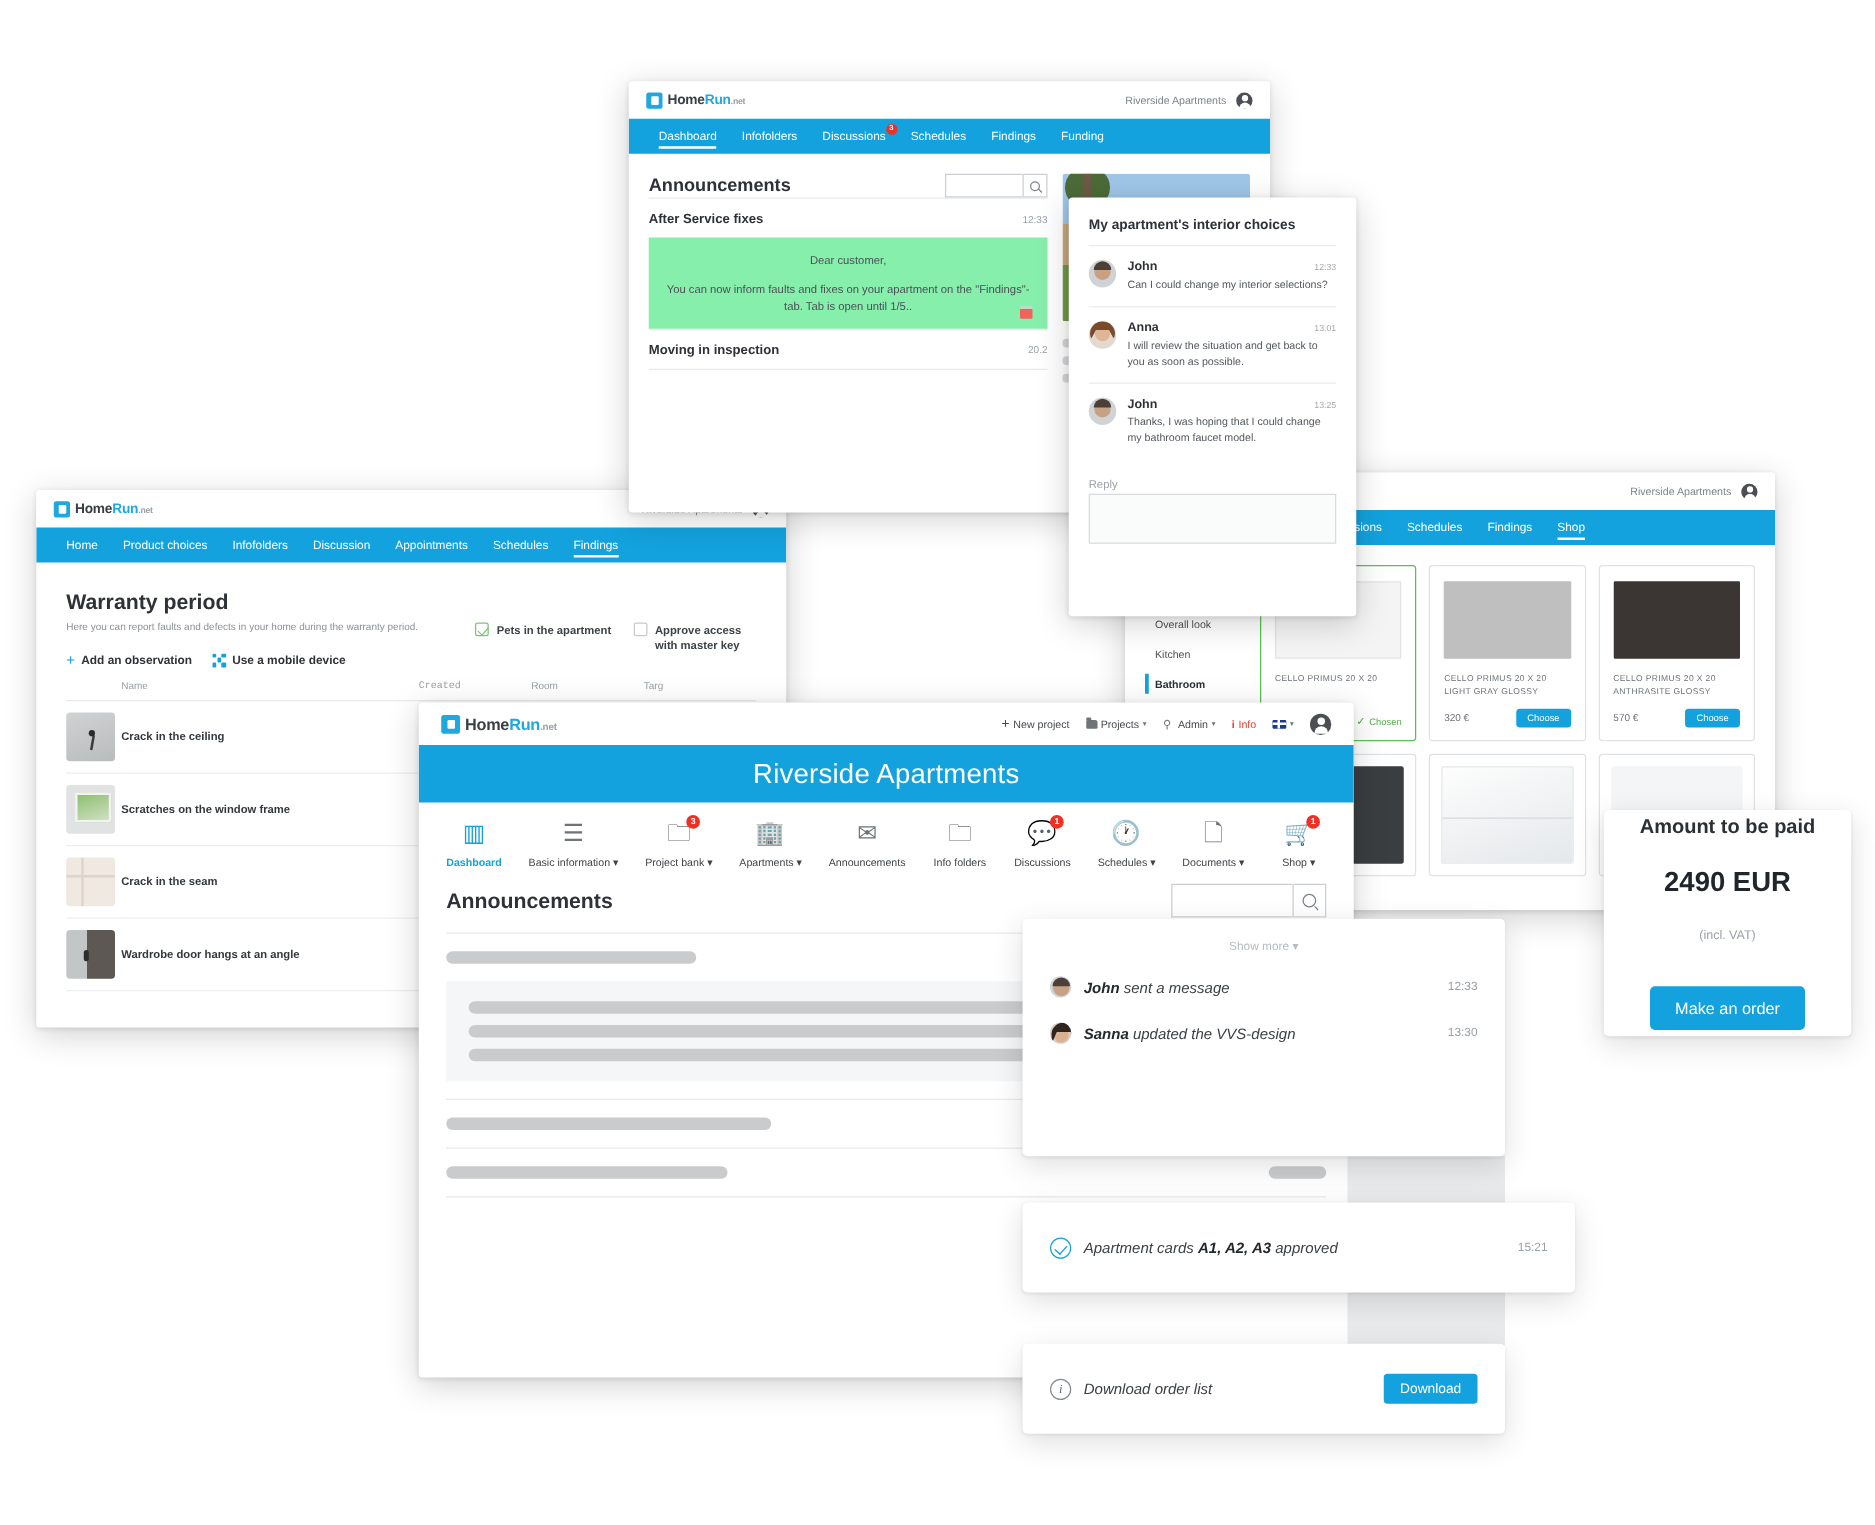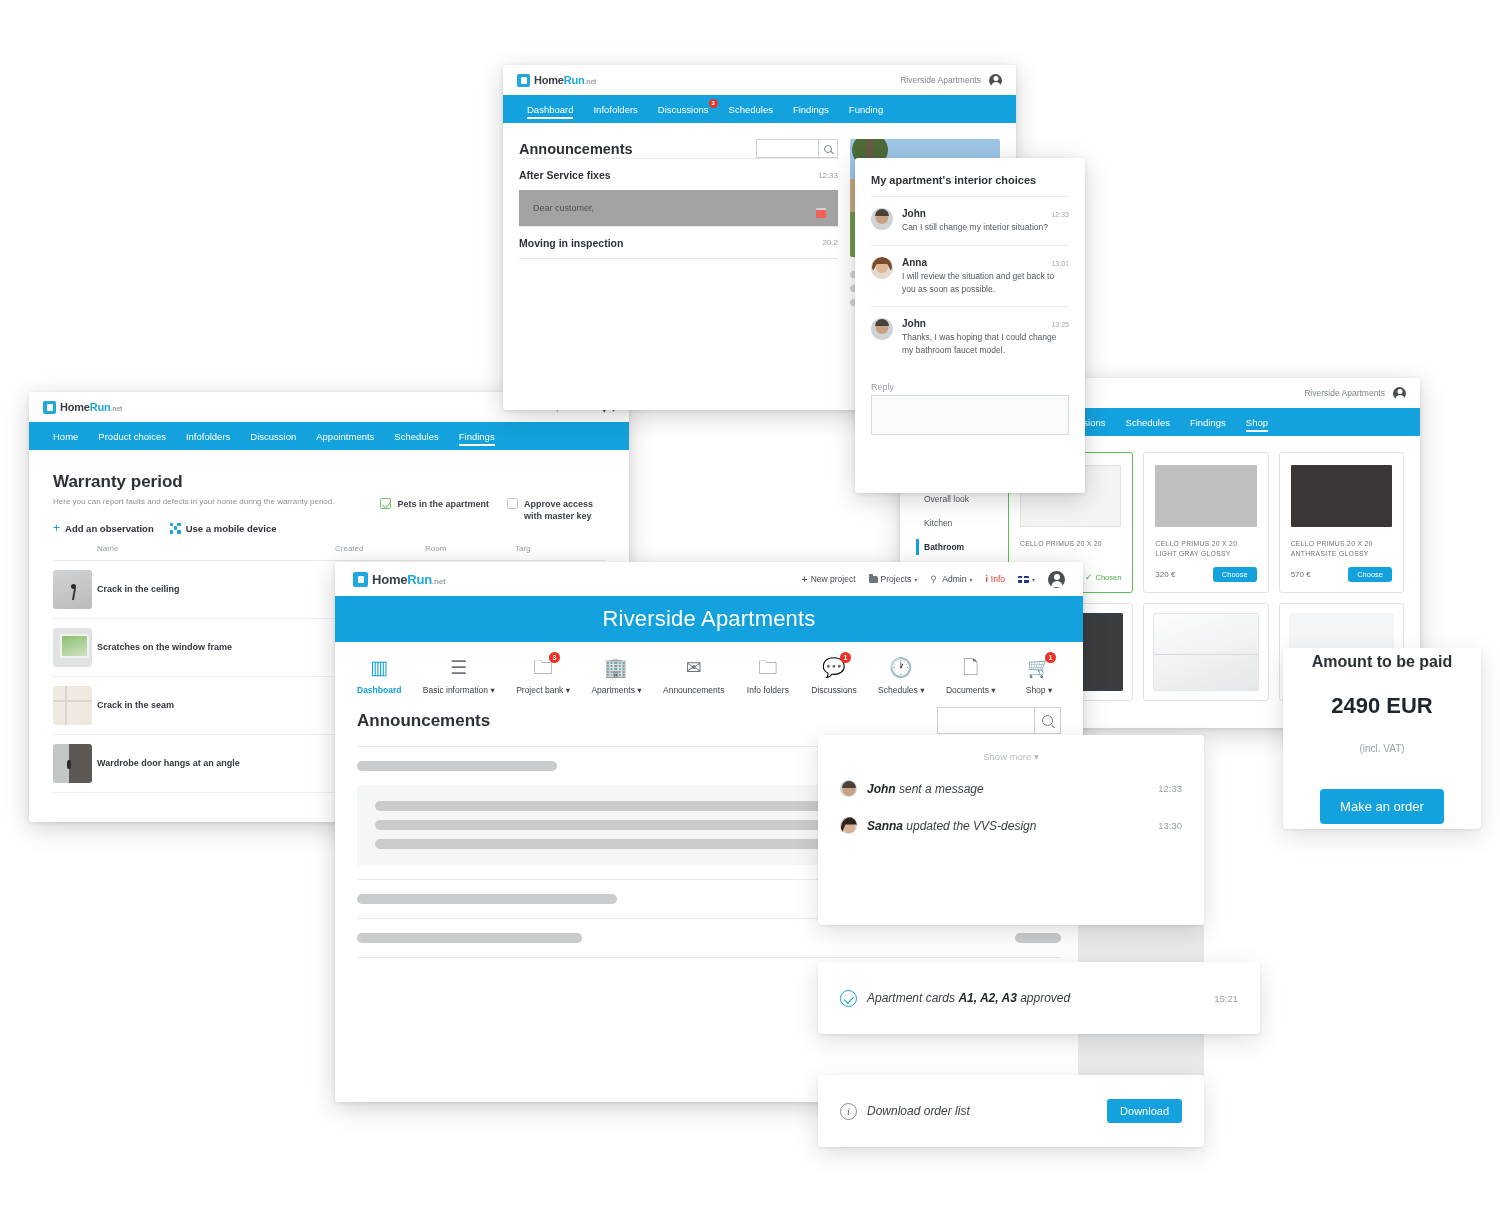--- a/index.html
+++ b/index.html
@@ -90,22 +90,22 @@
   }
   .mag { width:8px;height:8px;border:1.3px solid #7a8188;border-radius:50%; position:relative;}
   .mag::after{content:"";position:absolute;right:-3px;bottom:-2px;width:4px;height:1.3px;background:#7a8188;transform:rotate(45deg);}
   .ann-row {
     display:flex; justify-content:space-between; align-items:center;
     border-top:1px solid #e7e9eb; padding:10px 0 9px;
   }
   .ann-row .t { font-size:10.5px; font-weight:700; color:#2e3238;}
   .ann-row .time { font-size:8px; color:#9aa1a8;}
   .ann-body {
-    background:#a3a3a3; padding:12px 14px 10px; position:relative;
-    font-size:9px; color:#4b5056; line-height:1.55;
+    background:#86efac; padding:12px 14px 10px; position:relative;
+    font-size:9px; color:#4b5056; line-height:1.55;text-align:center;
   }
   .ann-body p + p { margin-top:9px; }
   .attach-ico { position:absolute; right:12px; bottom:8px; width:10px;height:8px;
      background:#f1635a; border-radius:1px; }
   .attach-ico::before{content:"";position:absolute;top:-2px;left:0;width:10px;height:2px;background:#cfd3d7;border-radius:1px;}
   .photo {
     width:150px; min-width:150px; height:118px; border-radius:2px;
     background:
       radial-gradient(circle at 28% 72%, #7fa05a 0 14%, transparent 15%),
       linear-gradient(180deg,#9fc6e8 0 34%, #c7a77e 34% 62%, #6c9a4a 62% 100%);
@@ -347,21 +347,21 @@
             <span>Approve access with master key</span>
           </div>
         </div>
       </div>
 
       <table class="tbl">
         <thead>
           <tr>
             <th style="width:44px;"></th>
             <th>Name</th>
-            <th style="width:90px;">Created</th>
+            <th style="width:90px;font-family:Liberation Mono, monospace;">Created</th>
             <th style="width:90px;">Room</th>
             <th style="width:90px;">Targ</th>
           </tr>
         </thead>
         <tbody>
           <tr>
             <td>
                 <div class="thumb t1"></div>
               </td>
             <td class="nm">Crack in the ceiling</td>
@@ -435,20 +435,21 @@
                 <span class="mag"></span>
               </div>
           </div>
         </div>
         <div class="ann-row">
           <span class="t">After Service fixes</span>
           <span class="time">12:33</span>
         </div>
         <div class="ann-body">
           <p>Dear customer,</p>
+          <p>You can now inform faults and fixes on your apartment on the "Findings"-tab. Tab is open until 1/5..</p>
           <span class="attach-ico"></span>
         </div>
         <div class="ann-row">
           <span class="t">Moving in inspection</span>
           <span class="time">20.2</span>
         </div>
         <div style="border-top:1px solid #e7e9eb;"></div>
       </div>
       <div style="width:150px;">
         <div class="photo">
@@ -543,21 +544,21 @@
   <div class="win" id="winB">
     <div class="chat-pad">
       <div class="chat-title">My apartment's interior choices</div>
       <div class="msg">
         <div class="av john"></div>
         <div class="mb">
           <div class="mhead">
             <span class="name">John</span>
             <span class="mt">12:33</span>
           </div>
-          <div class="txt">Can I still change my interior situation?</div>
+          <div class="txt">Can I could change my interior selections?</div>
         </div>
       </div>
       <div class="msg">
         <div class="av anna"></div>
         <div class="mb">
           <div class="mhead">
             <span class="name">Anna</span>
             <span class="mt">13:01</span>
           </div>
           <div class="txt">I will review the situation and get back to you as soon as possible.</div>

